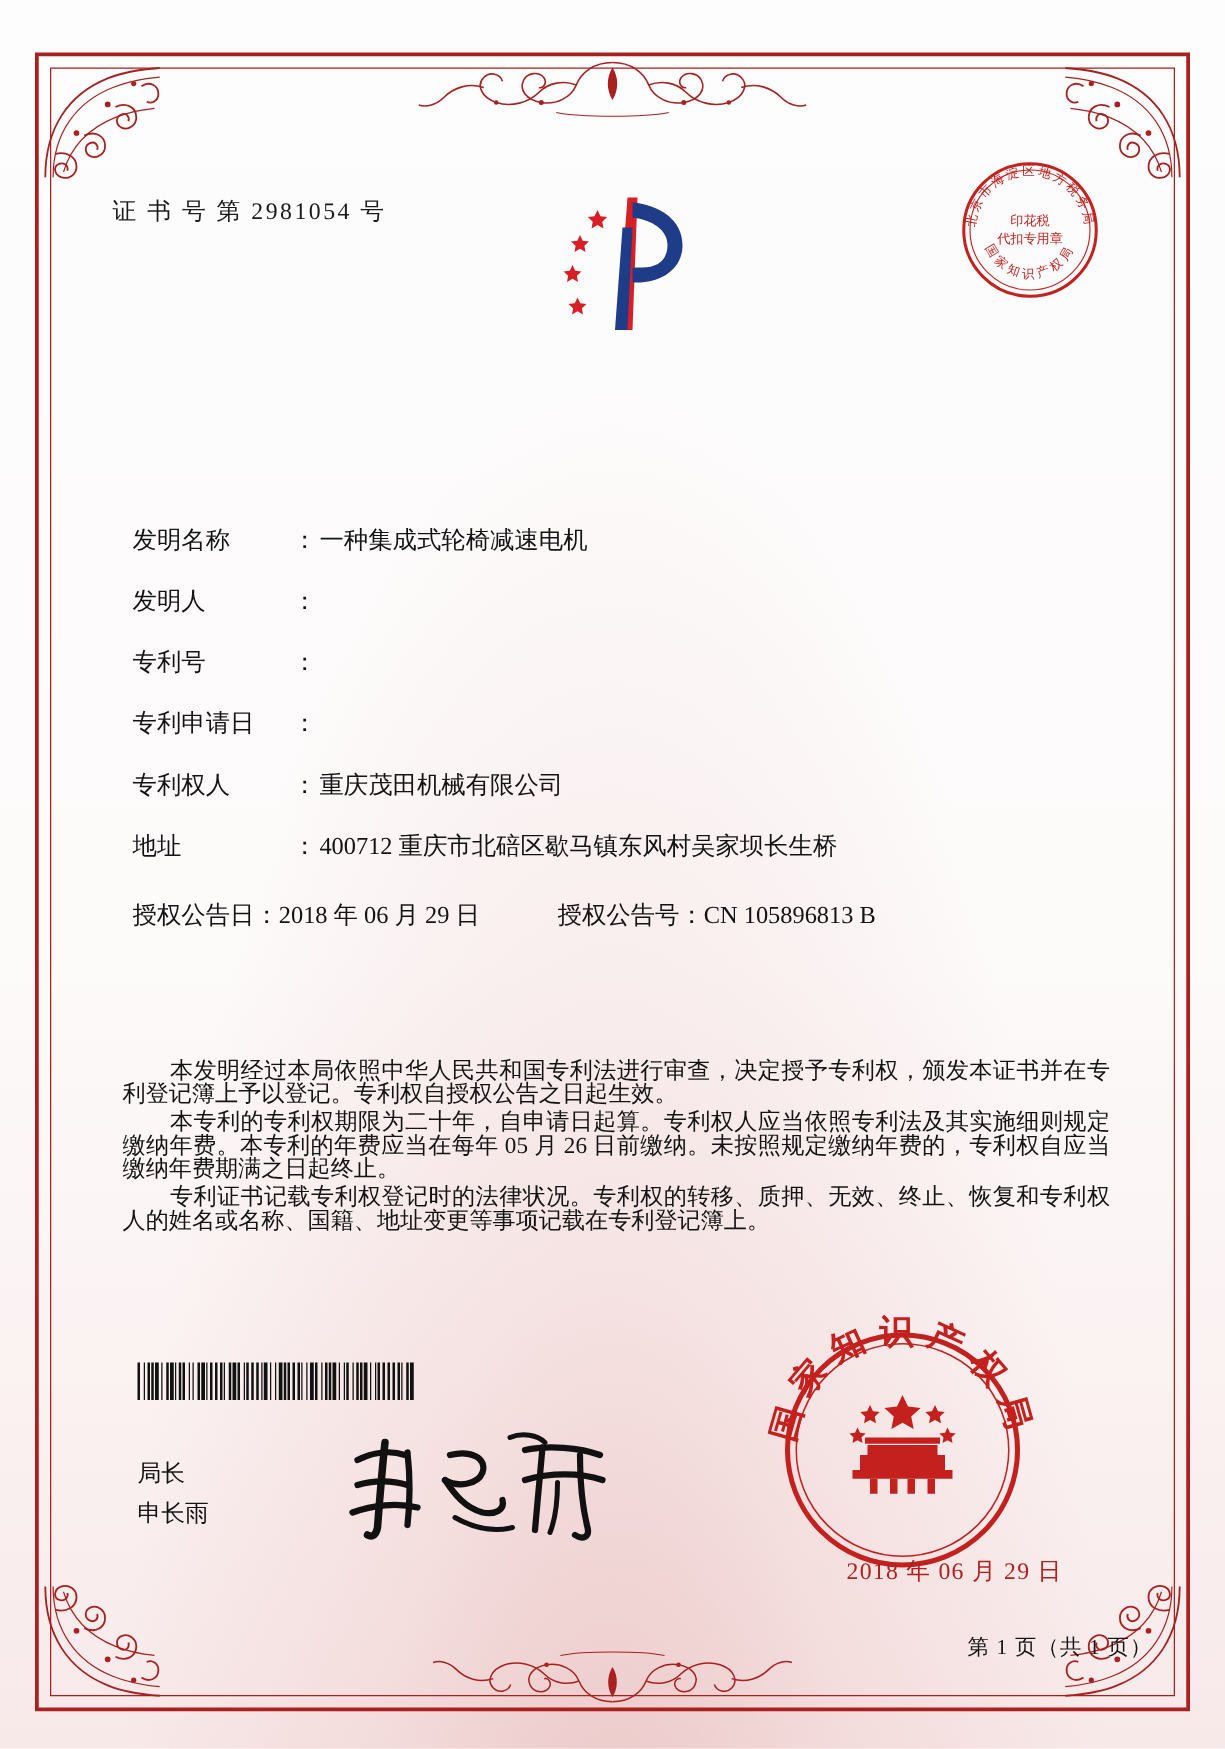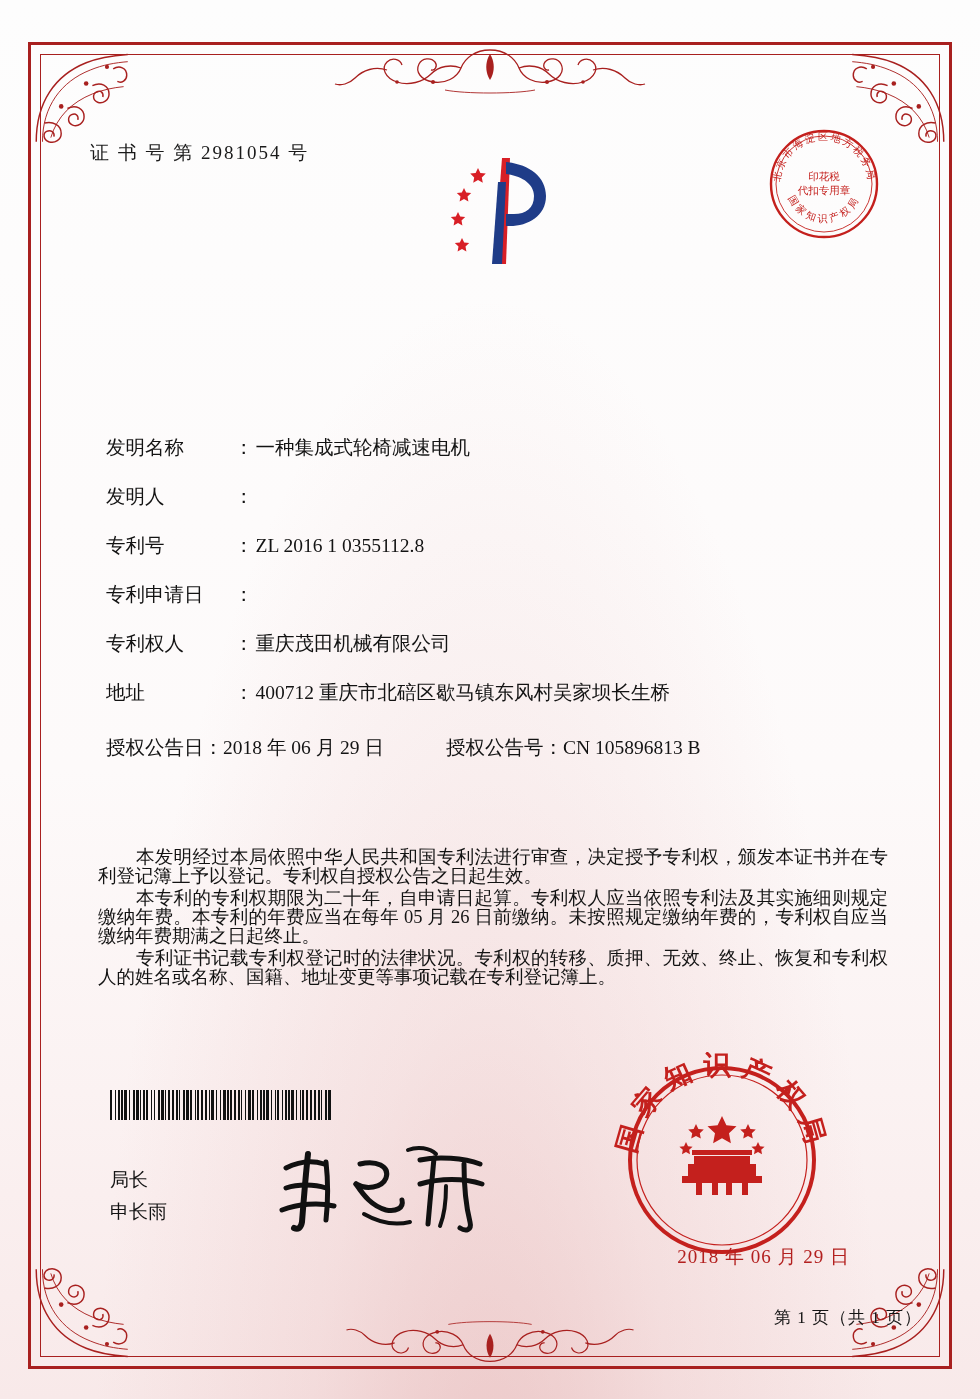--- a/index.html
+++ b/index.html
@@ -67,21 +67,21 @@
 
   
   .content {
     position: absolute;
     left: 58px; top: 66px; right: 58px; bottom: 52px;
   }
 
   .cert-no {
     position: absolute;
     left: 32px;
-    top: 74px;
+    top: 90px;
     font-size: 19px;
     letter-spacing: 2px;
     color: #1a1a1a;
     white-space: nowrap;
   }
 
   
   .logo {
     position: absolute;
     left: 50%;
@@ -120,21 +120,20 @@
     left: 48px;
     right: 40px;
     top: 352px;
   }
   .field-row {
     display: flex;
     align-items: baseline;
     margin-bottom: 22px;
     font-size: 19.5px;
     color: #131313;
-    margin-top: 16px;
   }
   .field-label {
     width: 128px;
     flex: 0 0 128px;
     display: flex;
     justify-content: space-between;
     letter-spacing: 0px;
   }
   .field-label.nospread { display: block; }
   .field-colon { margin: 0 2px 0 0; }
@@ -366,21 +365,20 @@
         <span class="field-colon">：</span>
         <span class="field-value">一种集成式轮椅减速电机</span>
       </div>
       <div class="field-row">
         <span class="field-label">发明人</span>
         <span class="field-colon">：</span>
       </div>
       <div class="field-row">
         <span class="field-label">专利号</span>
         <span class="field-colon">：</span>
-        <span class="field-value">ZL 2016 1 0355112.8</span>
       </div>
       <div class="field-row">
         <span class="field-label nospread">专利申请日</span>
         <span class="field-colon">：</span>
       </div>
       <div class="field-row">
         <span class="field-label">专利权人</span>
         <span class="field-colon">：</span>
         <span class="field-value">重庆茂田机械有限公司</span>
       </div>

